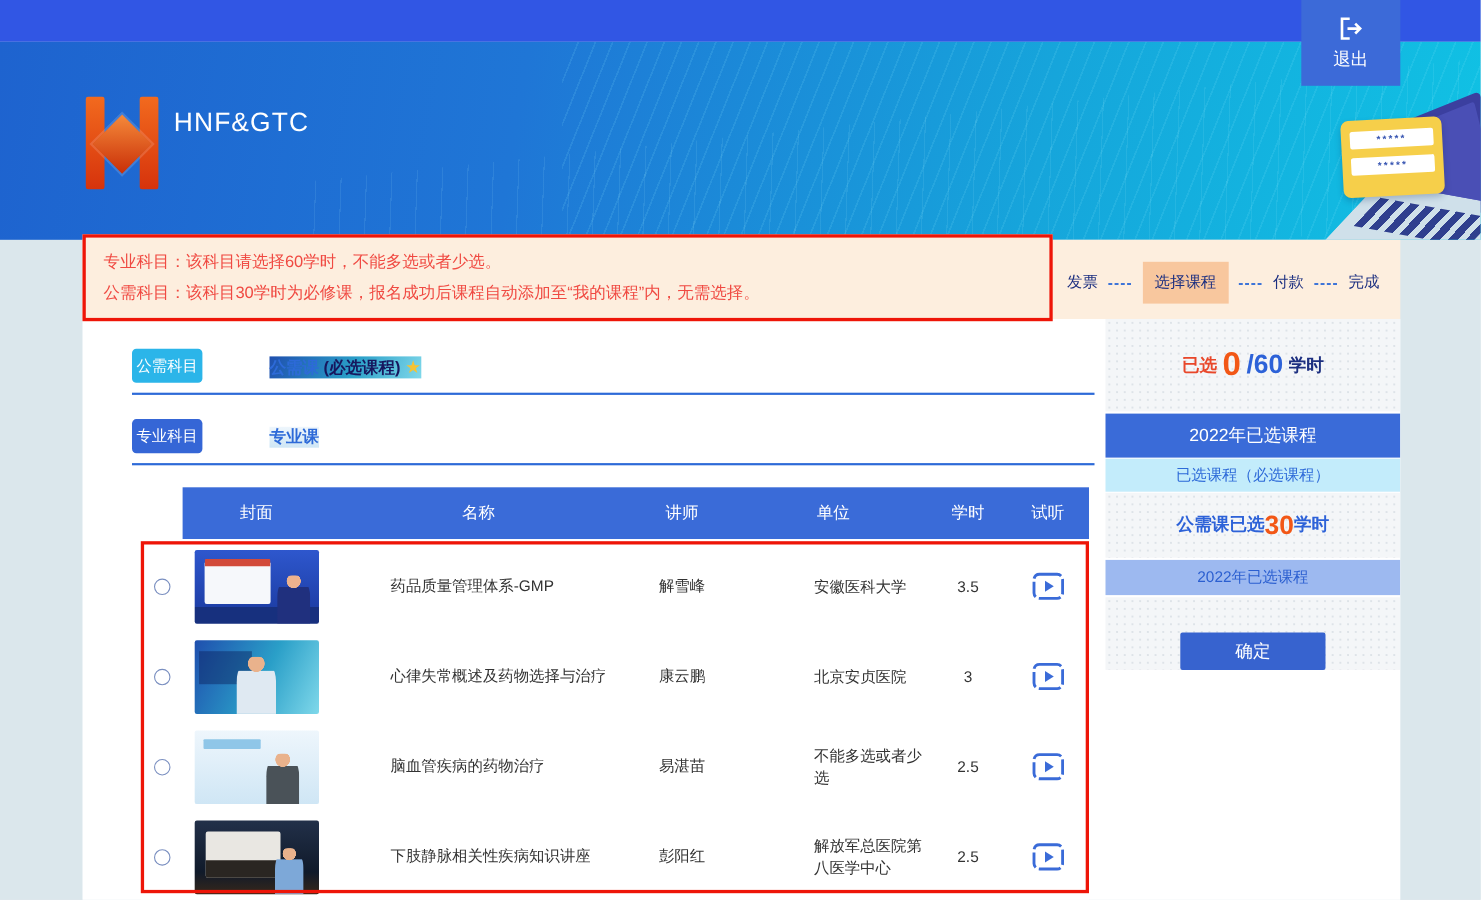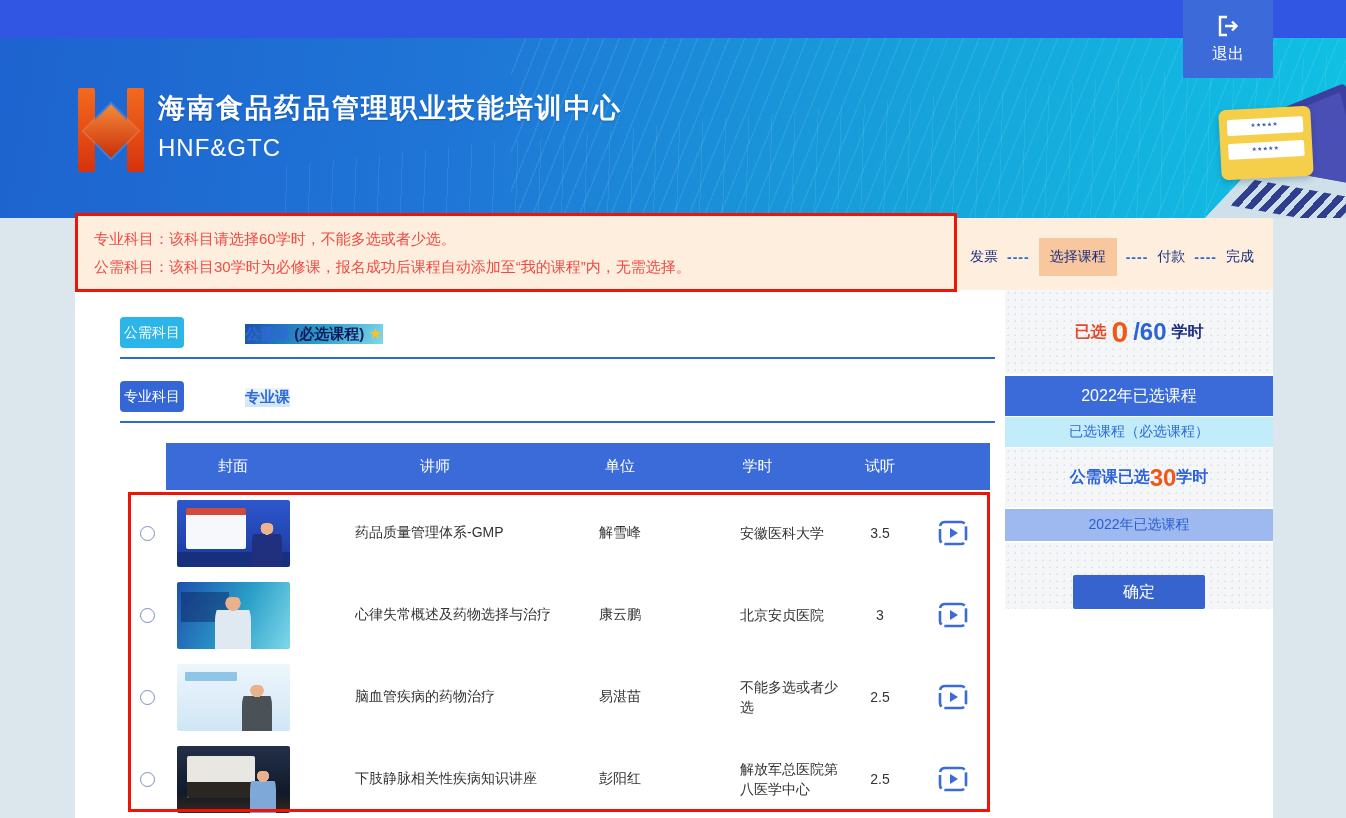--- a/index.html
+++ b/index.html
@@ -145,21 +145,20 @@
 <div class="banner">
   <div class="lines1"></div>
   <div class="lines2"></div>
   <div class="logo-wrap">
     <div class="logo-mark">
       <span class="bar l"></span>
       <span class="bar r"></span>
       <span class="diamond"></span>
     </div>
     <div class="title-block">
-      <div class="main">海南食品药品管理职业技能培训中心</div>
       <div class="sub">HNF&amp;GTC</div>
     </div>
   </div>
   <div class="laptop">
     <div class="screen"></div>
     <div class="base"></div>
     <div class="card">
       <div class="pwrow">*****</div>
       <div class="pwrow">*****</div>
     </div>
@@ -201,20 +200,21 @@
   <div class="rule r1"></div>
 
   <div class="badge blue">专业科目</div>
   <div class="sec-title t2">
     <span>专业课</span>
   </div>
   <div class="rule r2"></div>
 
   <div class="thead">
     <span>封面</span>
+    <span>名称</span>
     <span>讲师</span>
     <span>单位</span>
     <span>学时</span>
     <span>试听</span>
   </div>
 
   <div class="rows">
 
     <div class="row">
       <span class="radio"></span>

